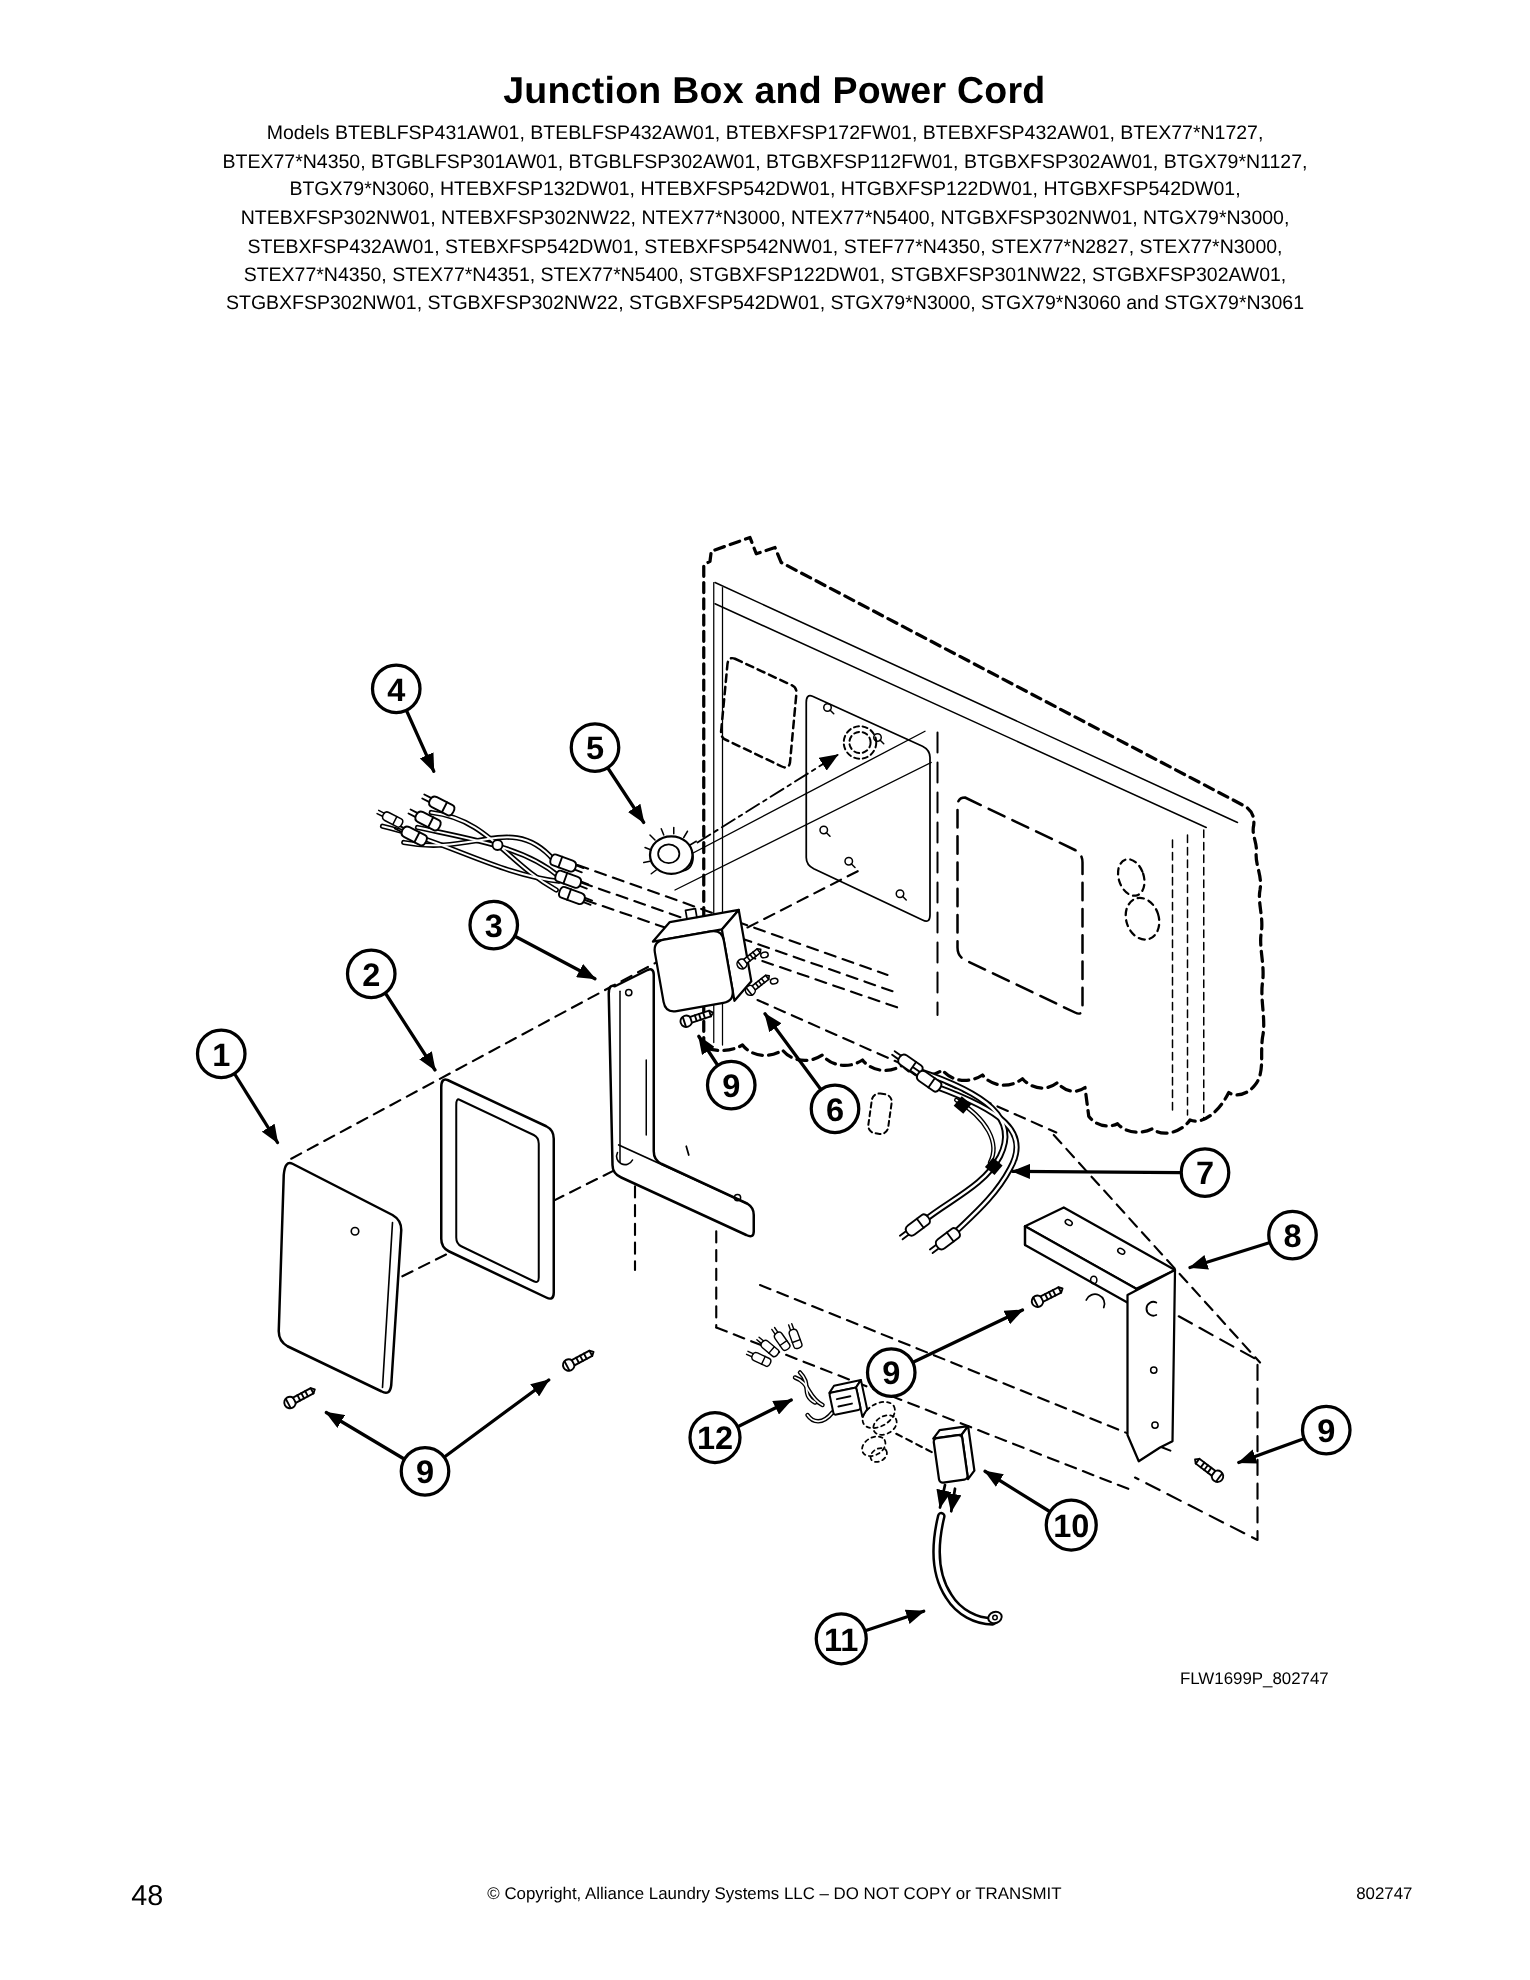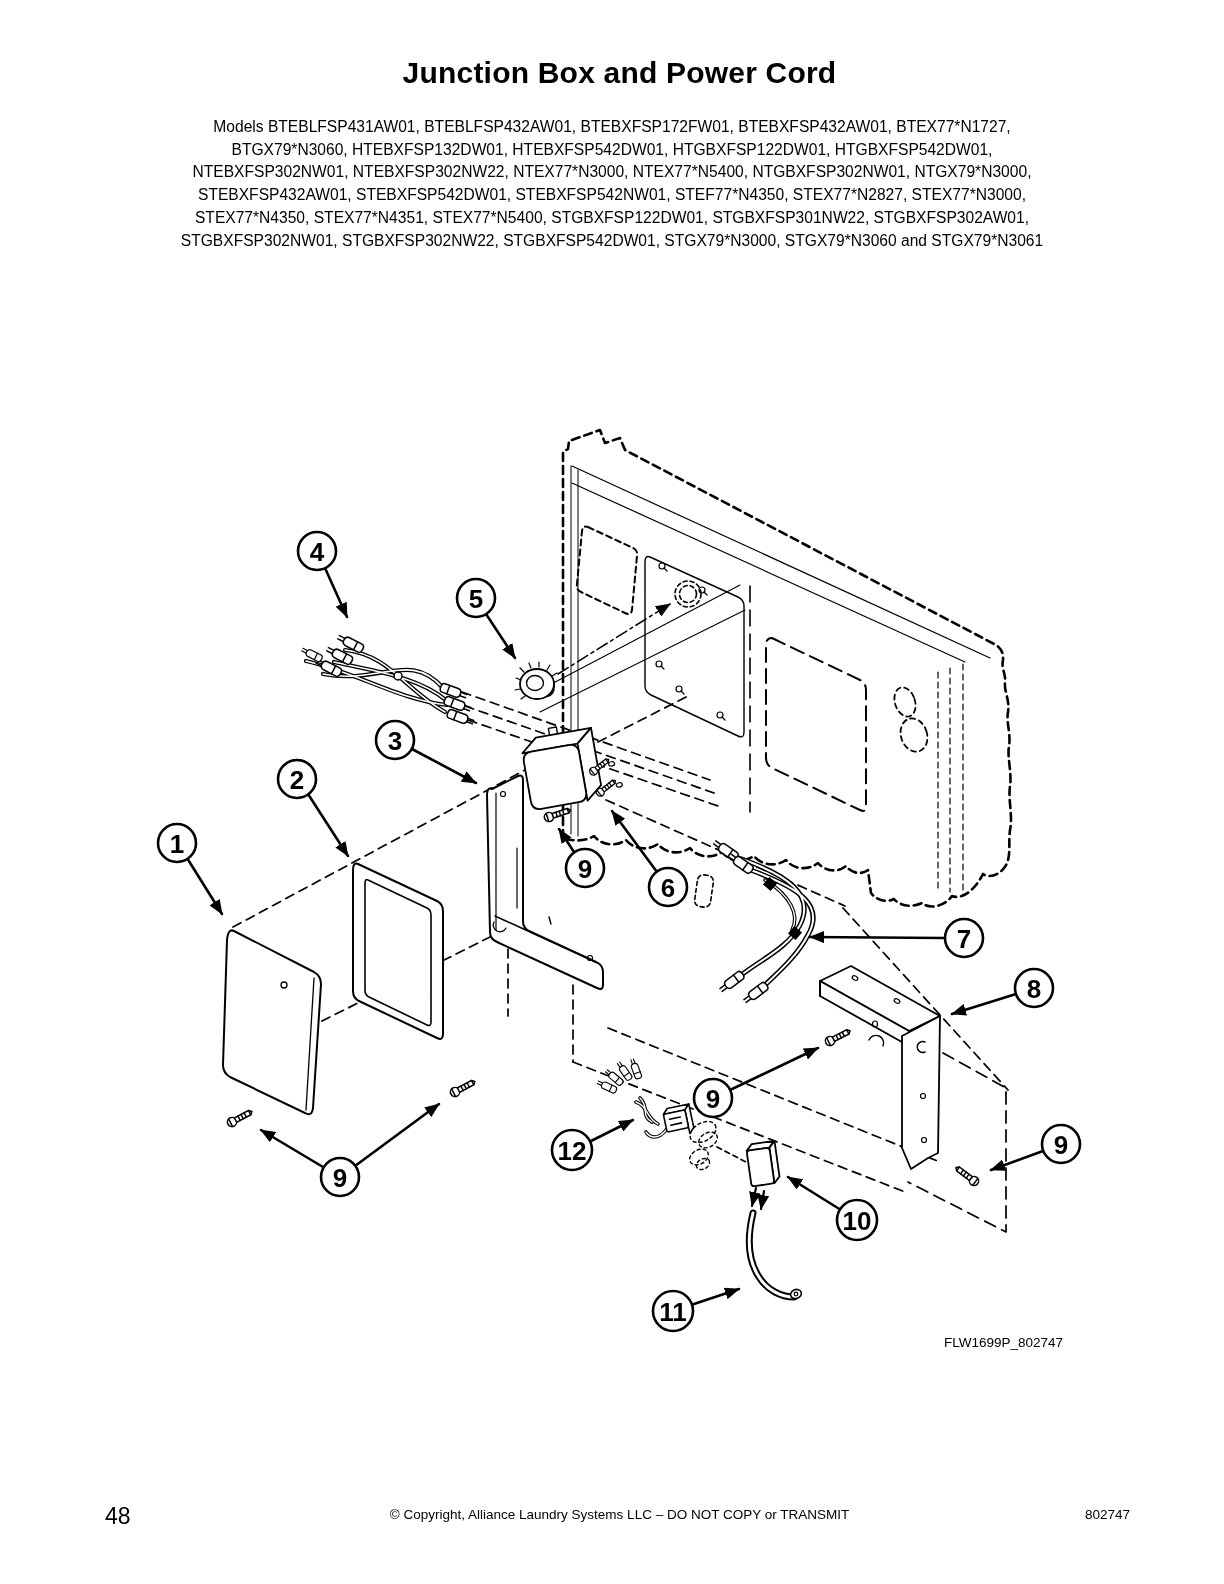--- a/index.html
+++ b/index.html
@@ -7,39 +7,40 @@
     position:relative;width:1224px;height:1584px;background:#ffffff;
     font-family:"Liberation Sans","DejaVu Sans",sans-serif;color:#000;
     margin:0 auto;overflow:hidden;padding-left:15px;
   }
   .title{
     position:absolute;top:56px;left:0;width:100%;text-align:center;
     font-size:30px;font-weight:bold;letter-spacing:0.2px;
   }
   .models{
     position:absolute;top:96px;left:62px;width:1100px;text-align:center;
-    font-size:15.6px;line-height:22.7px;margin-top:20px;
+    font-size:15.6px;line-height:22.7px;
   }
   .diagram-svg{position:absolute;top:0;left:0;}
   .footer-page{position:absolute;top:1503px;left:105px;font-size:23px;}
   .footer-copy{position:absolute;top:1507px;left:0;width:100%;text-align:center;font-size:13.5px;}
   .footer-doc{position:absolute;top:1507px;right:109px;font-size:13.5px;}
   svg text{font-family:"Liberation Sans","DejaVu Sans",sans-serif;}
   .co-num{font-size:26px;font-weight:bold;}
   .figcode{font-size:13.5px;}
 </style>
 </head>
 <body>
 
 <div class="page">
 
   <div class="title">Junction Box and Power Cord</div>
 
   <div class="models">
     <div>Models BTEBLFSP431AW01, BTEBLFSP432AW01, BTEBXFSP172FW01, BTEBXFSP432AW01, BTEX77*N1727,</div>
+    <div>BTEX77*N4350, BTGBLFSP301AW01, BTGBLFSP302AW01, BTGBXFSP112FW01, BTGBXFSP302AW01, BTGX79*N1127,</div>
     <div>BTGX79*N3060, HTEBXFSP132DW01, HTEBXFSP542DW01, HTGBXFSP122DW01, HTGBXFSP542DW01,</div>
     <div>NTEBXFSP302NW01, NTEBXFSP302NW22, NTEX77*N3000, NTEX77*N5400, NTGBXFSP302NW01, NTGX79*N3000,</div>
     <div>STEBXFSP432AW01, STEBXFSP542DW01, STEBXFSP542NW01, STEF77*N4350, STEX77*N2827, STEX77*N3000,</div>
     <div>STEX77*N4350, STEX77*N4351, STEX77*N5400, STGBXFSP122DW01, STGBXFSP301NW22, STGBXFSP302AW01,</div>
     <div>STGBXFSP302NW01, STGBXFSP302NW22, STGBXFSP542DW01, STGX79*N3000, STGX79*N3060 and STGX79*N3061</div>
   </div>
 
   <svg class="diagram-svg" width="1224" height="1584" viewBox="0 0 1224 1584" stroke="#000" fill="none" stroke-linecap="round" stroke-linejoin="round">
 
     <defs>

